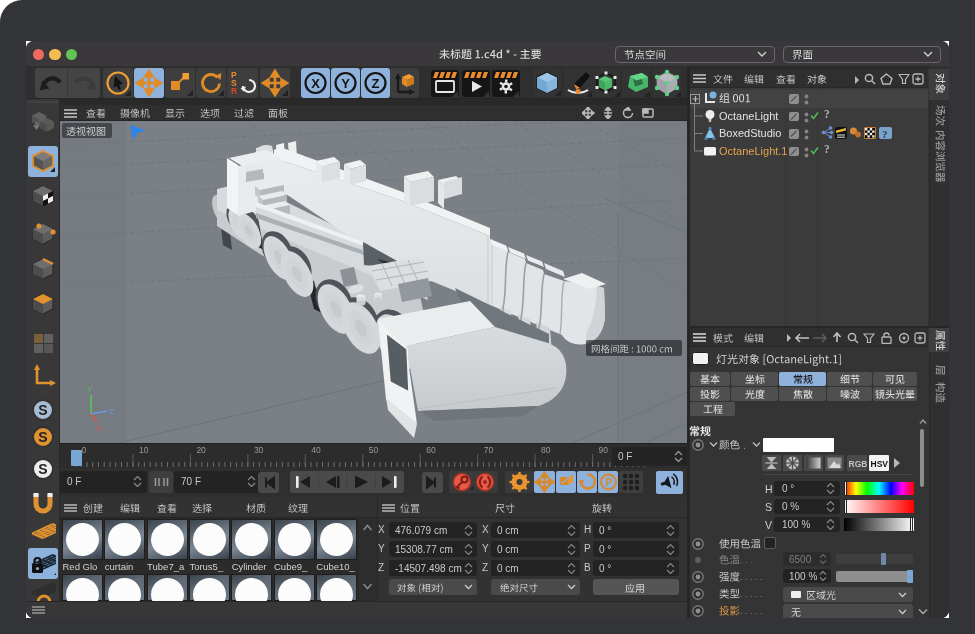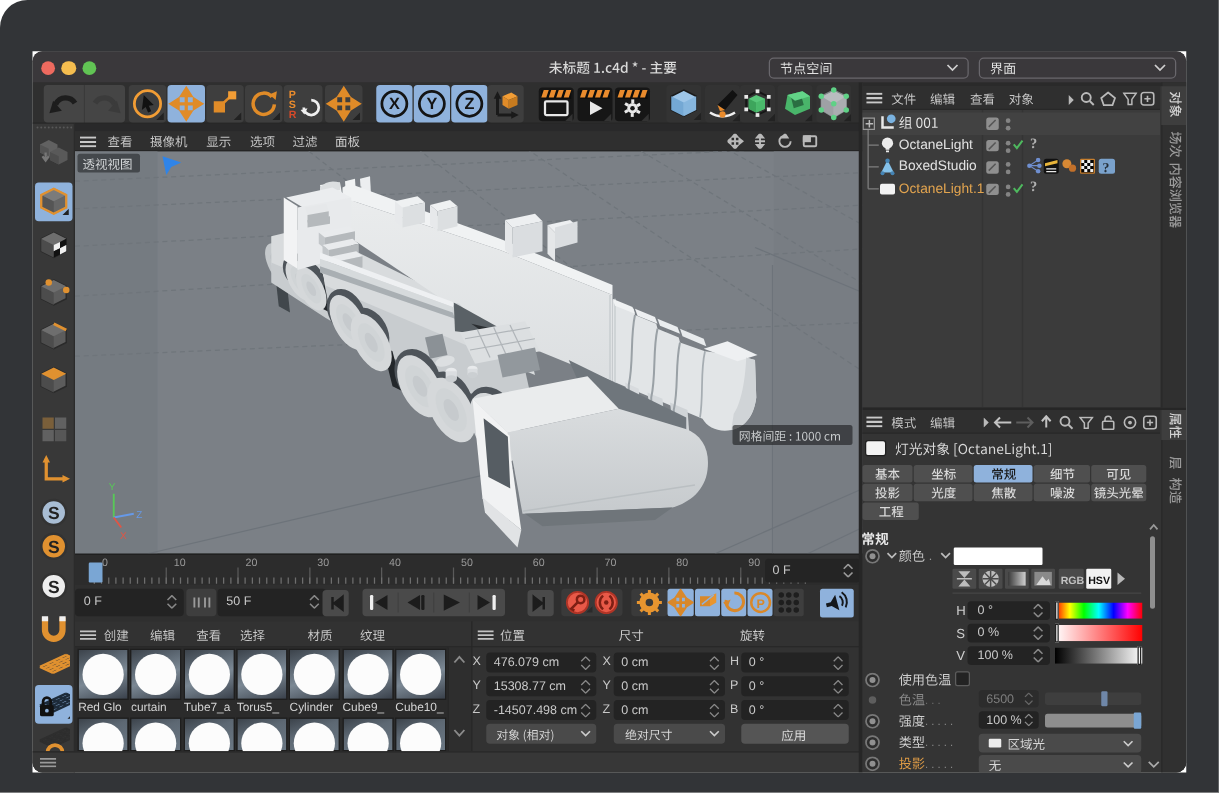--- a/index.html
+++ b/index.html
@@ -637,21 +637,21 @@
     </svg><div style="position:absolute;left:34px;top:427px;width:630px;height:29px;background:#2f2f2f;"></div><div style="position:absolute;left:34px;top:430px;width:87px;height:22px;background:#232323;border-radius:3px"></div><div style="position:absolute;left:41px;top:435px;font:normal 10px 'Liberation Sans', sans-serif;color:#c8c8c8;white-space:pre">0 F</div><svg style="position:absolute;left:107px;top:435px;" width="9" height="11" viewBox="0 0 9 11">
       <path d="M1 4 L4.5 0.5 L8 4" stroke="#888" fill="none" stroke-width="1.2"></path>
       <path d="M1 7 L4.5 10.5 L8 7" stroke="#888" fill="none" stroke-width="1.2"></path>
     </svg><div style="position:absolute;left:123px;top:430px;width:24px;height:22px;background:#3e3e3e;border-radius:3px"></div><svg style="position:absolute;left:123px;top:430px;" width="24" height="22" viewBox="0 0 24 22">
       <g stroke="#9a9a9a" stroke-width="1.5">
         <line x1="6.5" y1="7" x2="6.5" y2="15"></line>
         <line x1="10" y1="7" x2="10" y2="15"></line>
         <line x1="15" y1="7" x2="15" y2="15"></line>
         <line x1="18.5" y1="7" x2="18.5" y2="15"></line>
       </g>
-    </svg><div style="position:absolute;left:148px;top:430px;width:87px;height:22px;background:#232323;border-radius:3px"></div><div style="position:absolute;left:155px;top:435px;font:normal 10px 'Liberation Sans', sans-serif;color:#c8c8c8;white-space:pre">50 F</div><svg style="position:absolute;left:221px;top:435px;" width="9" height="11" viewBox="0 0 9 11">
+    </svg><div style="position:absolute;left:148px;top:430px;width:87px;height:22px;background:#232323;border-radius:3px"></div><div style="position:absolute;left:155px;top:435px;font:normal 10px 'Liberation Sans', sans-serif;color:#c8c8c8;white-space:pre">70 F</div><svg style="position:absolute;left:221px;top:435px;" width="9" height="11" viewBox="0 0 9 11">
       <path d="M1 4 L4.5 0.5 L8 4" stroke="#888" fill="none" stroke-width="1.2"></path>
       <path d="M1 7 L4.5 10.5 L8 7" stroke="#888" fill="none" stroke-width="1.2"></path>
     </svg><div style="position:absolute;left:232px;top:431px;width:21px;height:21px;background:#4a4a4a;border-radius:3px"></div><svg style="position:absolute;left:232px;top:431px;" width="21" height="21" viewBox="0 0 21 21">
       <path d="M8 5.5 L8 15.5 M16 5.5 L9.5 10.5 L16 15.5 Z" stroke="#1c1c1c" stroke-width="2" fill="#1c1c1c"></path>
     </svg><div style="position:absolute;left:264px;top:430px;width:114px;height:22px;background:#4a4a4a;border-radius:3px"></div><svg style="position:absolute;left:264px;top:430px;" width="114" height="22" viewBox="0 0 114 22">
       <line x1="28.5" y1="3" x2="28.5" y2="19" stroke="#404040" stroke-width="1"></line>
       <line x1="57" y1="3" x2="57" y2="19" stroke="#404040" stroke-width="1"></line>
       <line x1="85.5" y1="3" x2="85.5" y2="19" stroke="#404040" stroke-width="1"></line>
       <rect x="6" y="5" width="2.6" height="12" fill="#efefef" rx="1"></rect>
       <path d="M20 5 L10 11 L20 17 Z" fill="#1c1c1c"></path>

